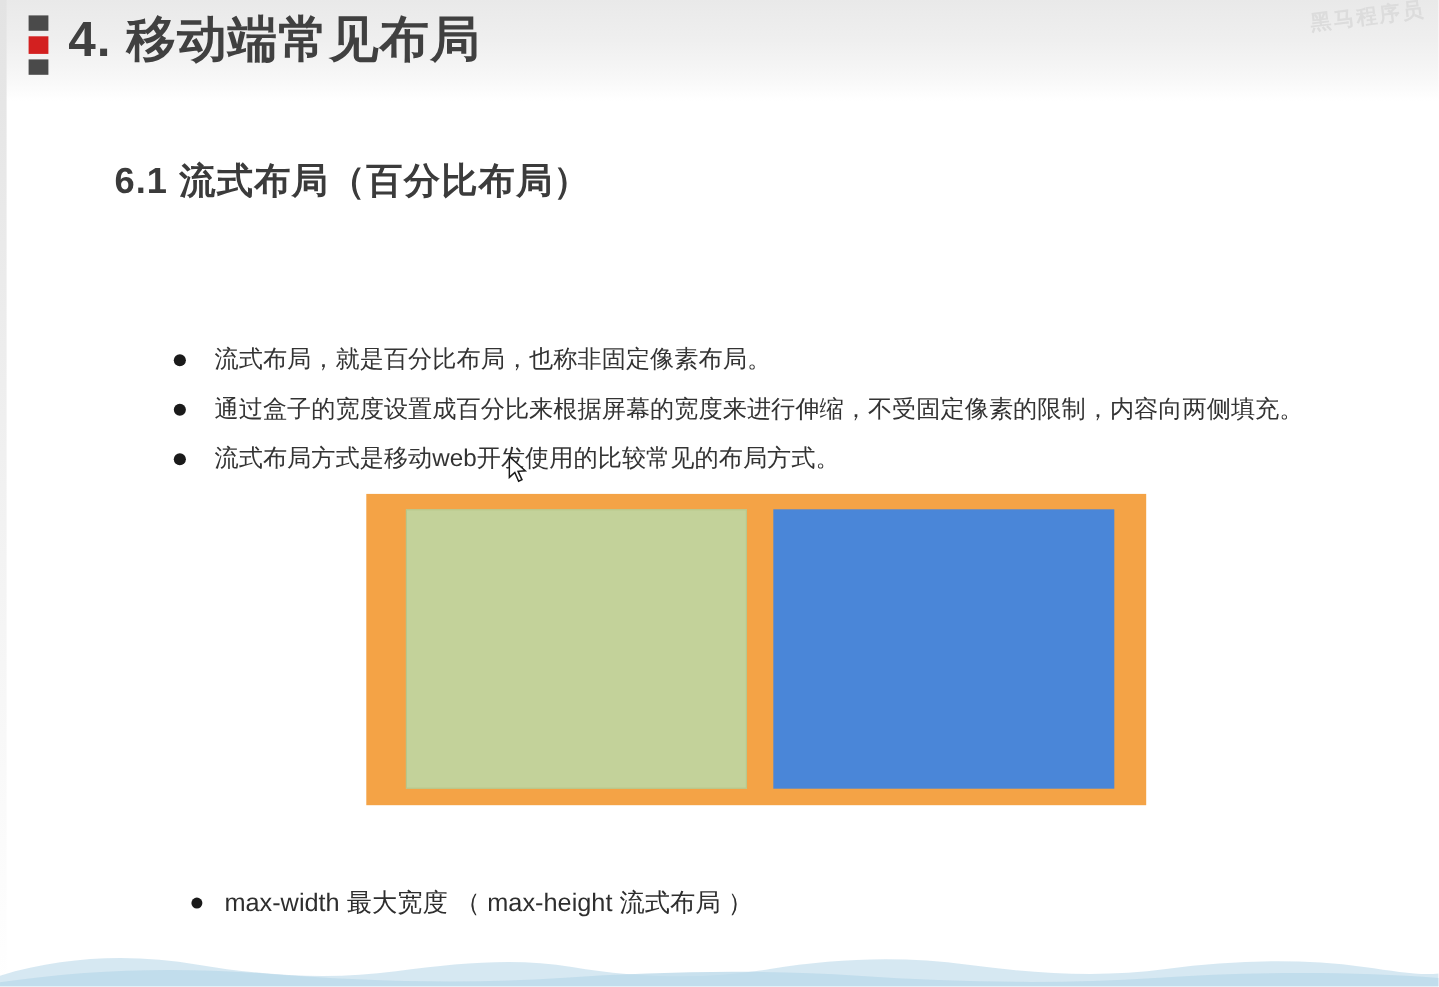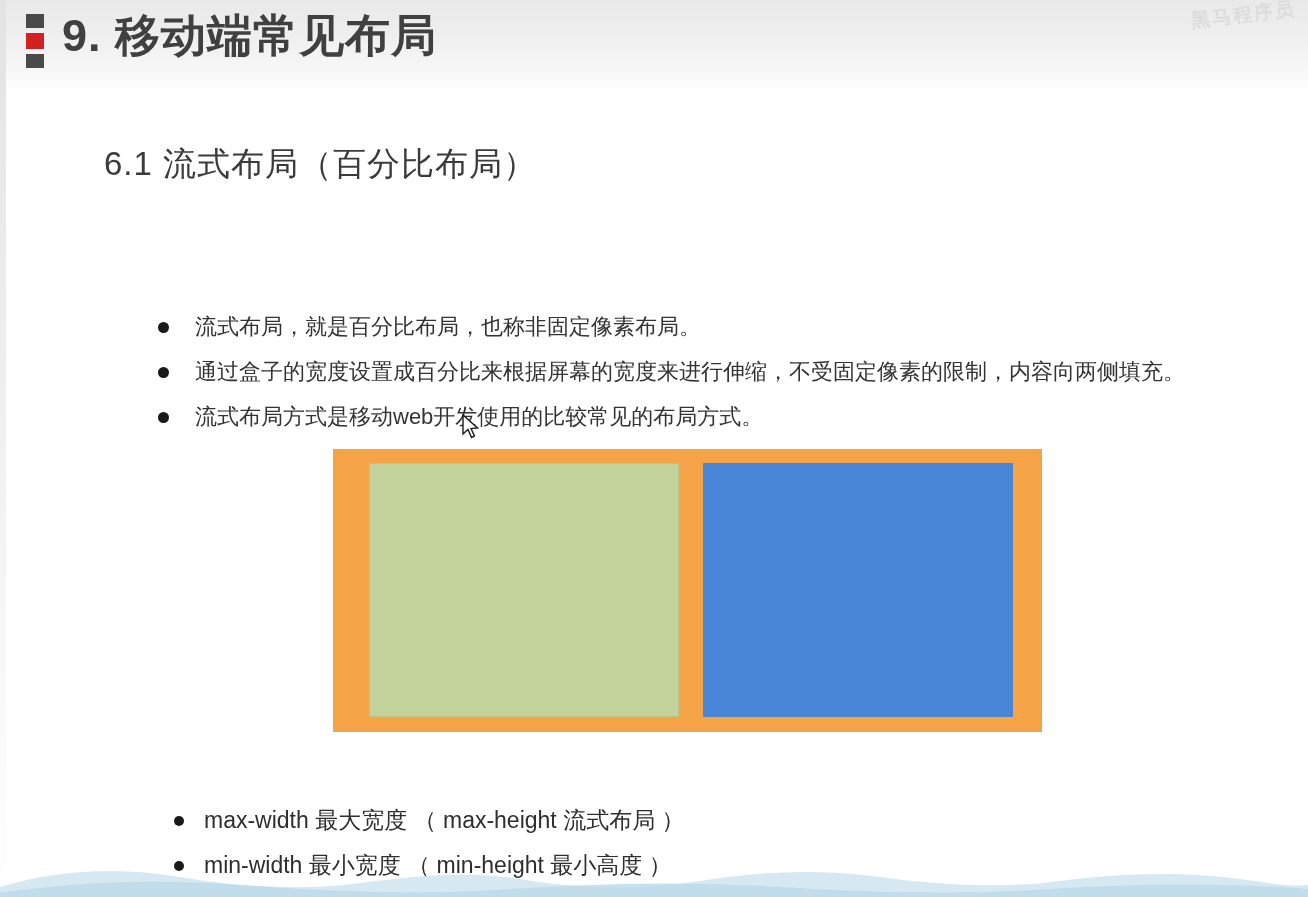--- a/index.html
+++ b/index.html
@@ -75,21 +75,21 @@
     color: #404040;
     letter-spacing: 1px;
     white-space: nowrap;
   }
 
   .sub-title {
     position: absolute;
     left: 104px;
     top: 142px;
     font-size: 33px;
-    font-weight: normal;
+    font-weight: bold;
     color: #3b3b3b;
     letter-spacing: 1px;
     white-space: nowrap;
   }
 
   
   .bullets-top {
     position: absolute;
     left: 110px;
     top: 288px;
@@ -213,42 +213,41 @@
   <div class="left-strip"></div>
 
   <div class="watermark">黑马程序员</div>
 
   <div class="title-marker">
     <i></i>
     <i class="red"></i>
     <i></i>
   </div>
 
-  <div class="slide-title">9. 移动端常见布局</div>
+  <div class="slide-title">4. 移动端常见布局</div>
 
   <div class="sub-title">6.1 流式布局（百分比布局）</div>
 
   <ul class="bullets-top">
     <li>流式布局，就是百分比布局，也称非固定像素布局。</li>
     <li>通过盒子的宽度设置成百分比来根据屏幕的宽度来进行伸缩，不受固定像素的限制，内容向两侧填充。</li>
     <li>流式布局方式是移动web开发使用的比较常见的布局方式。</li>
   </ul>
 
   <div class="diagram">
     <div class="box-green"></div>
     <div class="box-blue"></div>
   </div>
 
   <svg class="cursor" viewBox="0 0 18 26">
     <polygon points="1,1 1,20 6,15.5 9.5,23.5 12.5,22 9,14.5 15.5,14" fill="#ffffff" stroke="#1a1a1a" stroke-width="1.4"></polygon>
   </svg>
 
   <ul class="bullets-bottom">
     <li>max-width  最大宽度 （ max-height 流式布局 ）</li>
-    <li>min-width   最小宽度 （ min-height 最小高度 ）</li>
   </ul>
 
   <svg class="wave" viewBox="0 0 1308 40" preserveAspectRatio="none">
     <path d="M0,30 C60,12 120,10 180,20 C240,30 300,34 360,26 C420,18 470,14 520,22 C580,32 640,34 700,24 C760,14 820,12 880,20 C940,28 1000,32 1060,24 C1120,16 1180,14 1240,22 C1270,26 1290,30 1308,28 L1308,40 L0,40 Z" fill="#cfe4f0" opacity="0.85"></path>
     <path d="M0,36 C80,24 160,22 240,28 C330,35 420,38 510,32 C600,26 690,24 780,30 C870,36 960,38 1050,32 C1140,26 1230,26 1308,32 L1308,40 L0,40 Z" fill="#bcd9ea" opacity="0.8"></path>
   </svg>
 
 </div>
 
 </body></html>

